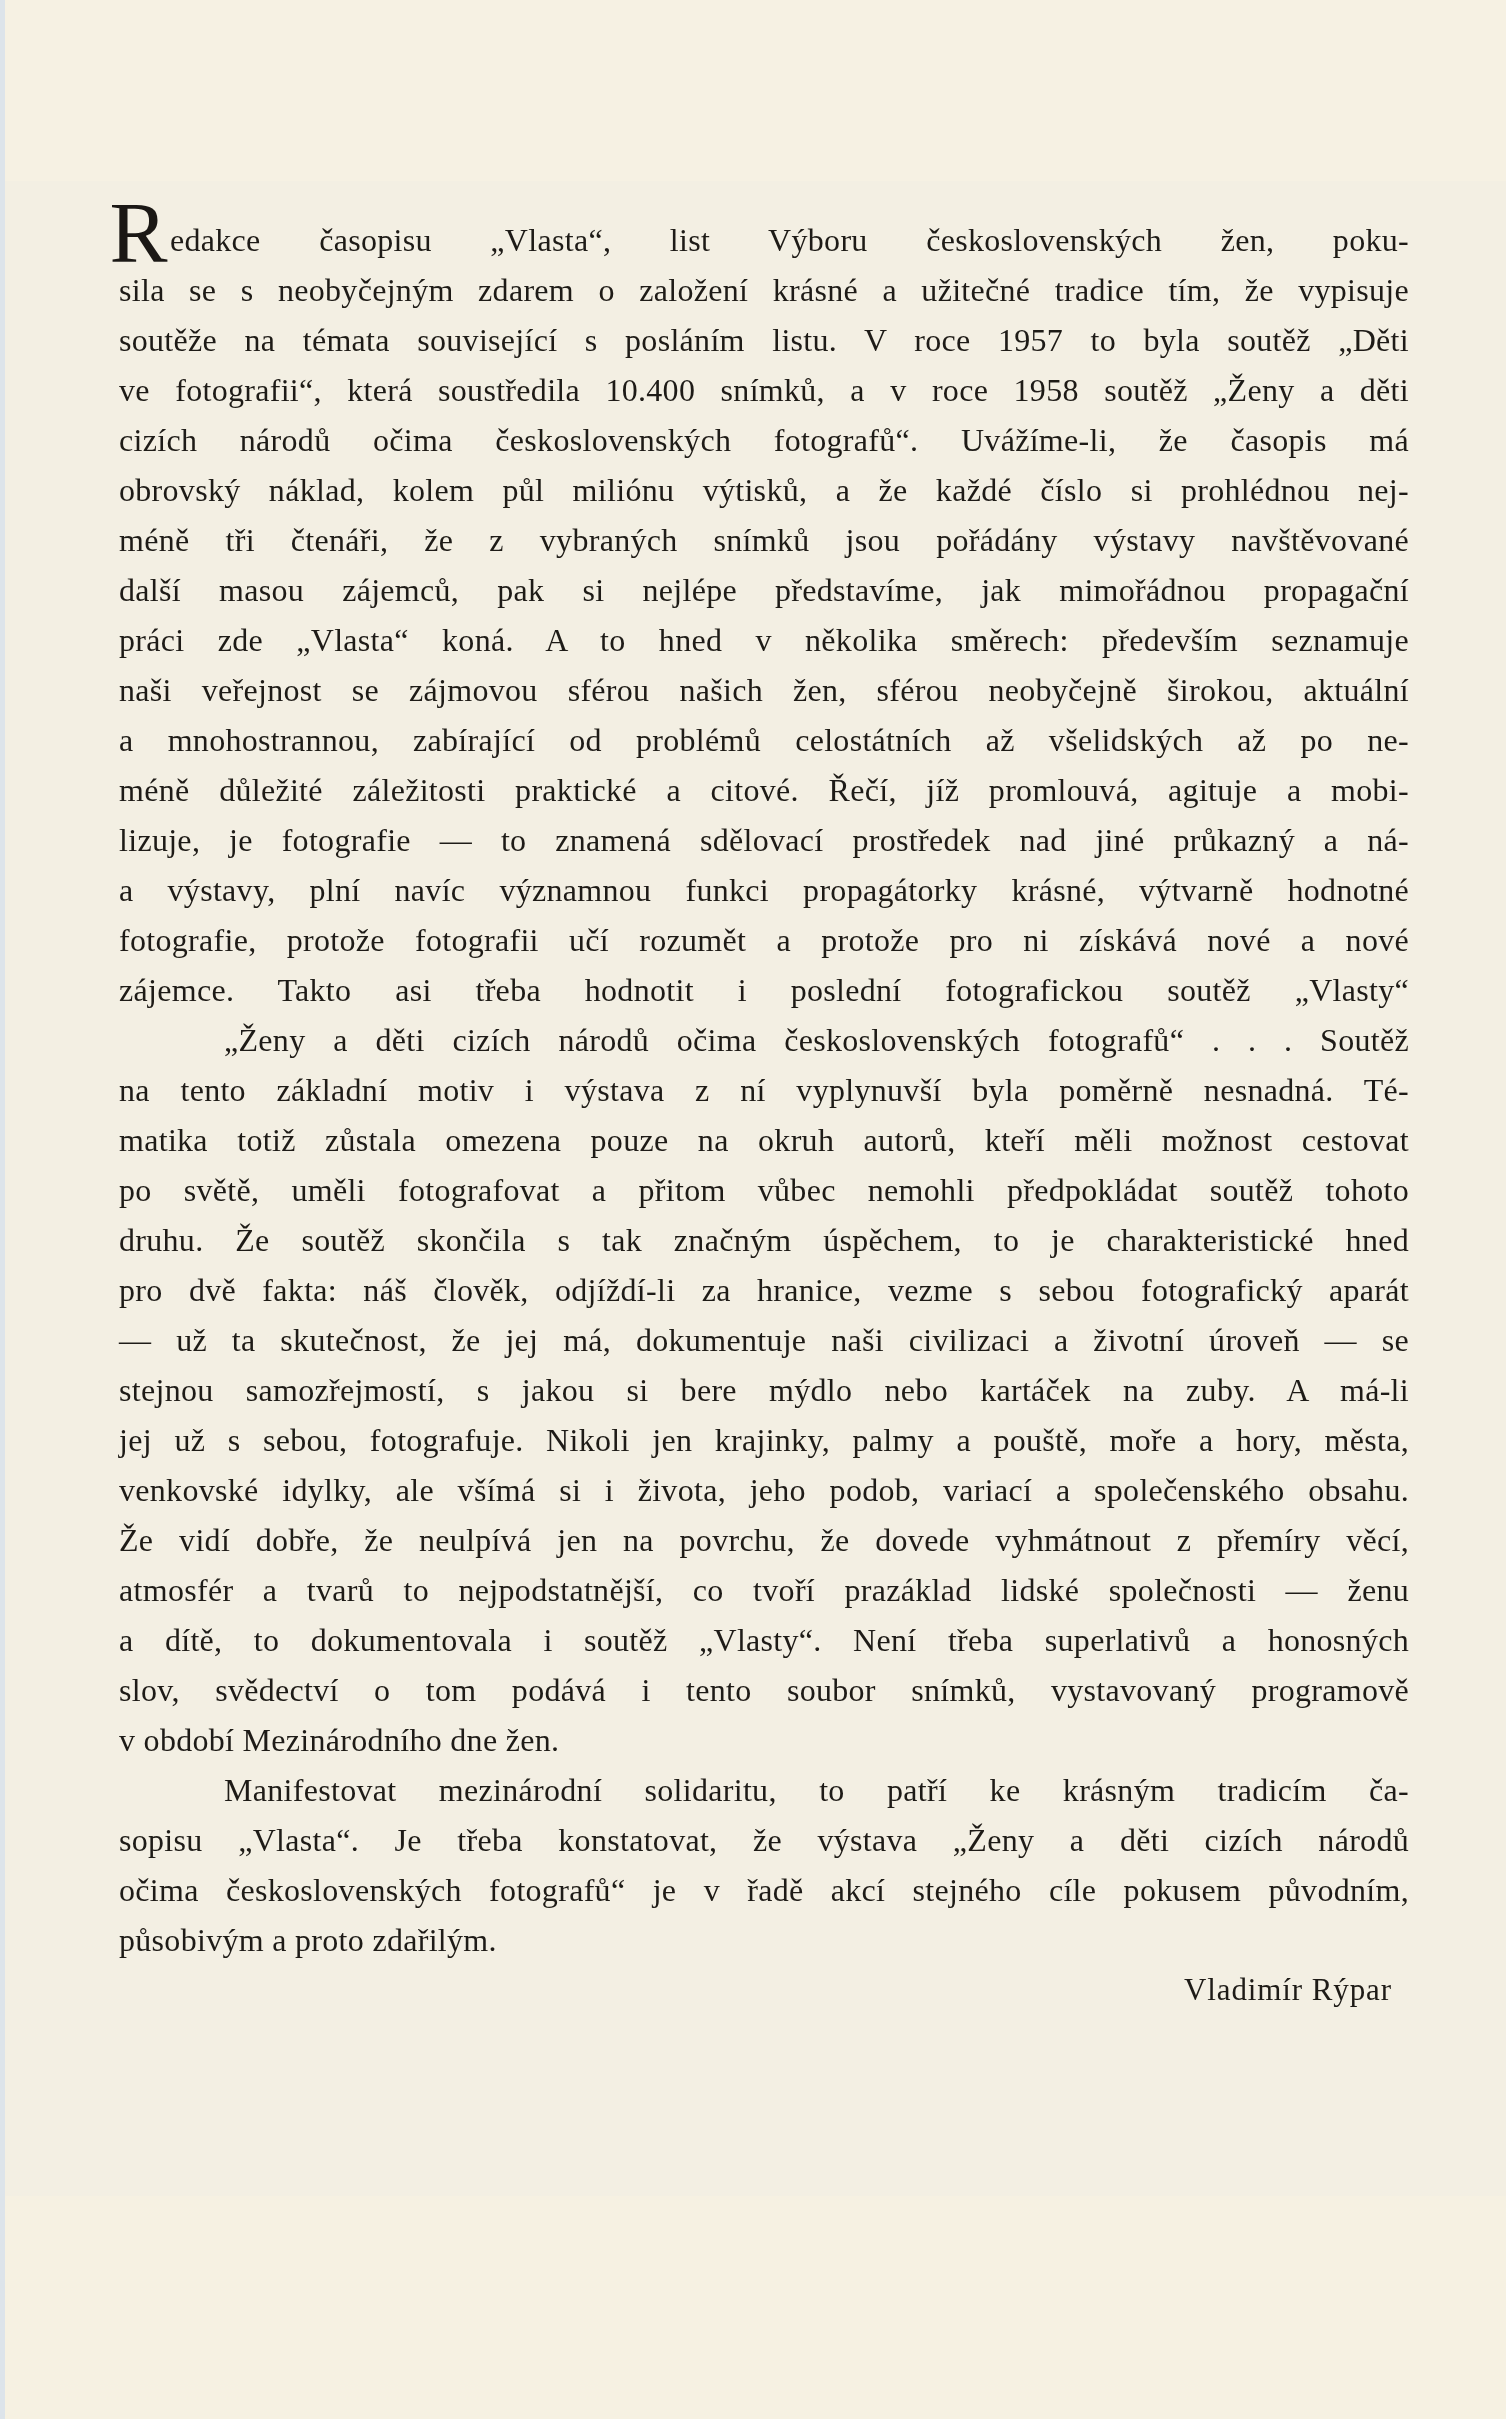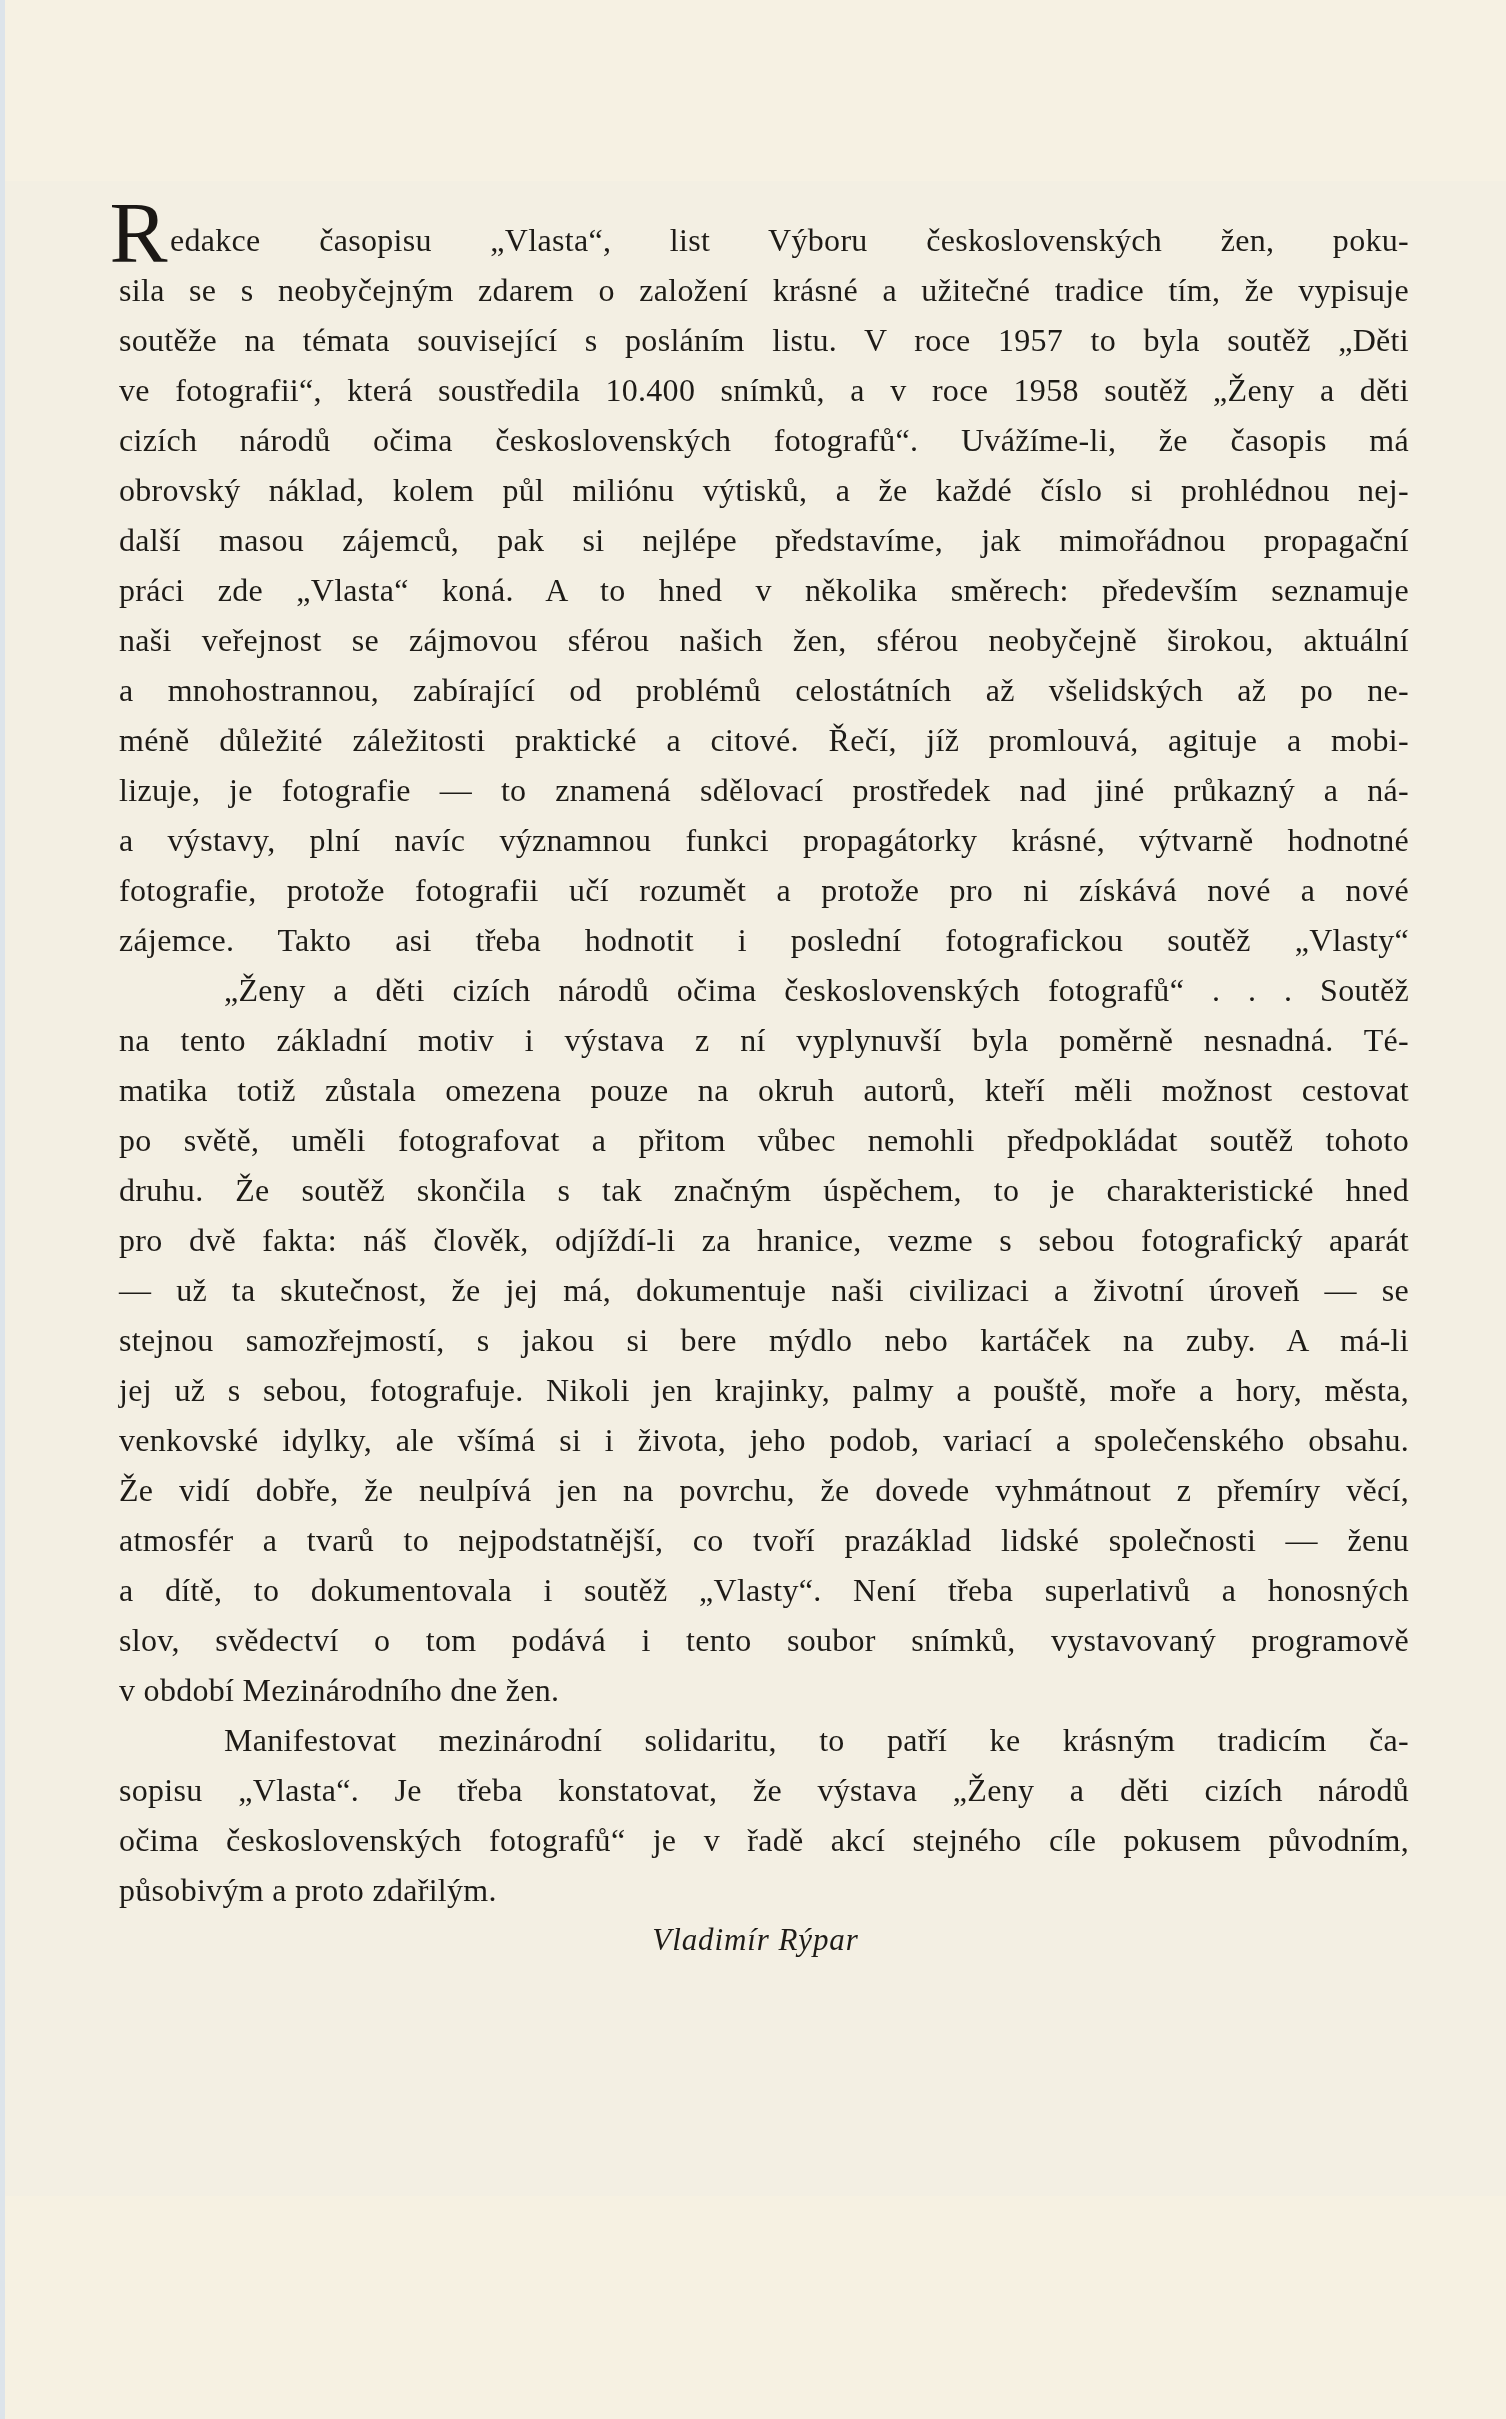--- a/index.html
+++ b/index.html
@@ -69,22 +69,21 @@
       position: absolute;
       left: -9.4px;
       top: -26px;
       font-size: 87px;
       line-height: 87px;
       font-family: "Liberation Serif", serif;
       color: #1b1815;
     }
     .signature {
       display: block;
-      text-align: center;
-      font-style: italic;
+      text-align: right;
       height: 49px;
       line-height: 49px;
       padding-right: 17px;
       font-size: 31px;
       letter-spacing: 0.9px;
     }
   </style>
 </head>
 <body>
 
@@ -98,20 +97,21 @@
   <div>
     <span class="line drop-cap-line">
       <span class="drop-cap">R</span>
       <span>edakce časopisu „Vlasta“, list Výboru československých žen, poku-</span>
     </span>
     <span class="line">sila se s neobyčejným zdarem o založení krásné a užitečné tradice tím, že vypisuje</span>
     <span class="line">soutěže na témata související s posláním listu. V roce 1957 to byla soutěž „Děti</span>
     <span class="line">ve fotografii“, která soustředila 10.400 snímků, a v roce 1958 soutěž „Ženy a děti</span>
     <span class="line">cizích národů očima československých fotografů“. Uvážíme-li, že časopis má</span>
     <span class="line">obrovský náklad, kolem půl miliónu výtisků, a že každé číslo si prohlédnou nej-</span>
+    <span class="line">méně tři čtenáři, že z vybraných snímků jsou pořádány výstavy navštěvované</span>
     <span class="line">další masou zájemců, pak si nejlépe představíme, jak mimořádnou propagační</span>
     <span class="line">práci zde „Vlasta“ koná. A to hned v několika směrech: především seznamuje</span>
     <span class="line">naši veřejnost se zájmovou sférou našich žen, sférou neobyčejně širokou, aktuální</span>
     <span class="line">a mnohostrannou, zabírající od problémů celostátních až všelidských až po ne-</span>
     <span class="line">méně důležité záležitosti praktické a citové. Řečí, jíž promlouvá, agituje a mobi-</span>
     <span class="line">lizuje, je fotografie — to znamená sdělovací prostředek nad jiné průkazný a ná-</span>
     <span class="line">a výstavy, plní navíc významnou funkci propagátorky krásné, výtvarně hodnotné</span>
     <span class="line">fotografie, protože fotografii učí rozumět a protože pro ni získává nové a nové</span>
     <span class="line">zájemce. Takto asi třeba hodnotit i poslední fotografickou soutěž „Vlasty“</span>
   </div>

